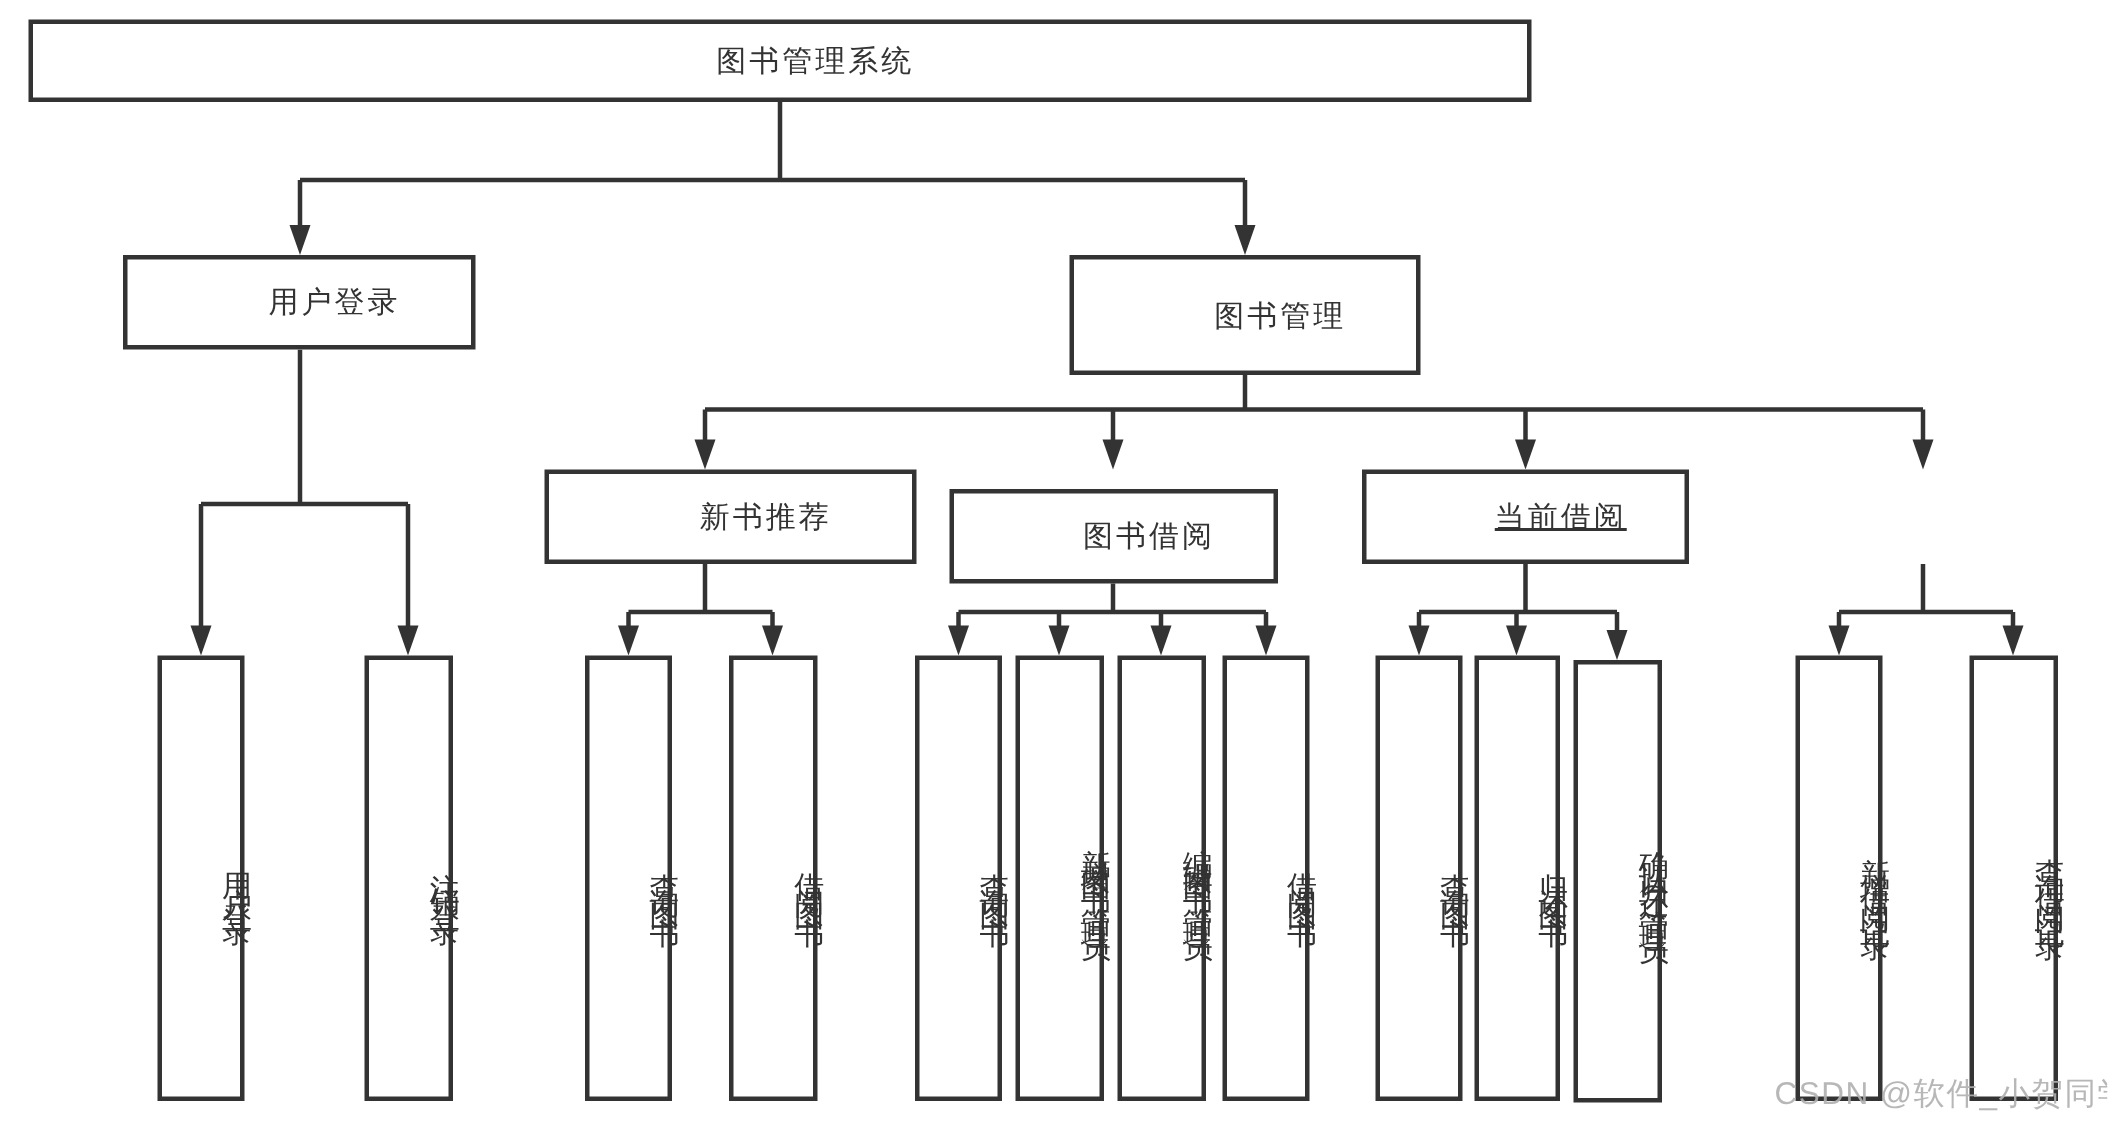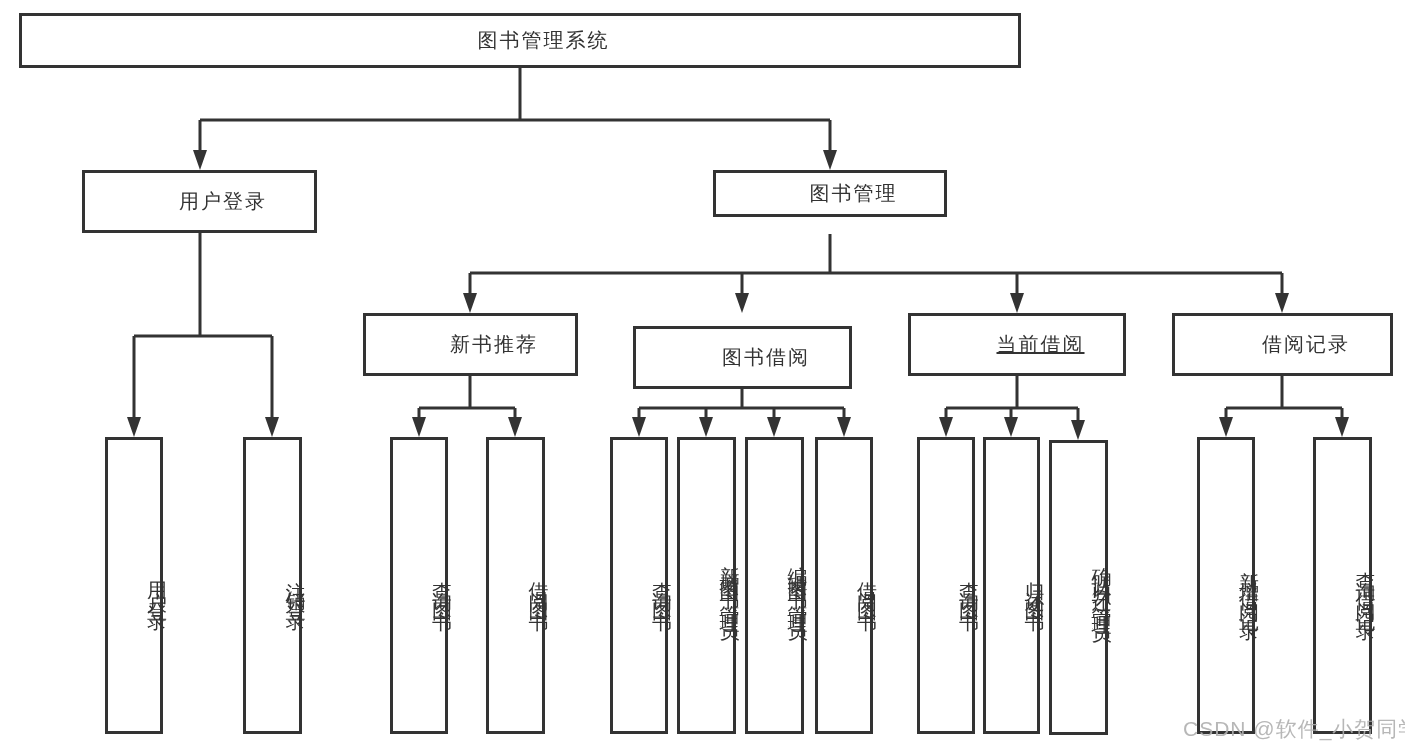--- a/index.html
+++ b/index.html
@@ -106,39 +106,36 @@
   </svg>
 
   <div class="node h-node" style="left:19px; top:13px; width:1002px; height:55px;">
       <span>图书管理系统</span>
     </div>
 
   <div class="node h-node" style="left:82px; top:170px; width:235px; height:63px;">
       <span>用户登录</span>
     </div>
 
-  <div class="node h-node" style="left:713px; top:170px; width:234px; height:47px;">
+  <div class="node h-node" style="left:713px; top:170px; width:234px; height:80px;">
       <span>图书管理</span>
     </div>
 
-  <div class="node h-node" style="left:363px; top:313px; width:215px; height:63px;">
+  <div class="node h-node" style="left:363px; top:313px; width:248px; height:63px;">
       <span>新书推荐</span>
     </div>
 
   <div class="node h-node" style="left:633px; top:313px; width:219px; height:63px;margin-top:13px;">
       <span>图书借阅</span>
     </div>
 
   <div class="node h-node" style="left:908px; top:313px; width:218px; height:63px;text-decoration:underline;">
       <span>当前借阅</span>
     </div>
 
-  <div class="node h-node" style="left:1172px; top:313px; width:221px; height:63px;">
-      <span>借阅记录</span>
-    </div>
 
   <div class="node v-node" style="left:105px; top:437px; width:58px; height:297px;">
       <span>用户登录</span>
     </div>
 
   <div class="node v-node" style="left:243px; top:437px; width:59px; height:297px;">
       <span>注销登录</span>
     </div>
 
   <div class="node v-node" style="left:390px; top:437px; width:58px; height:297px;">

